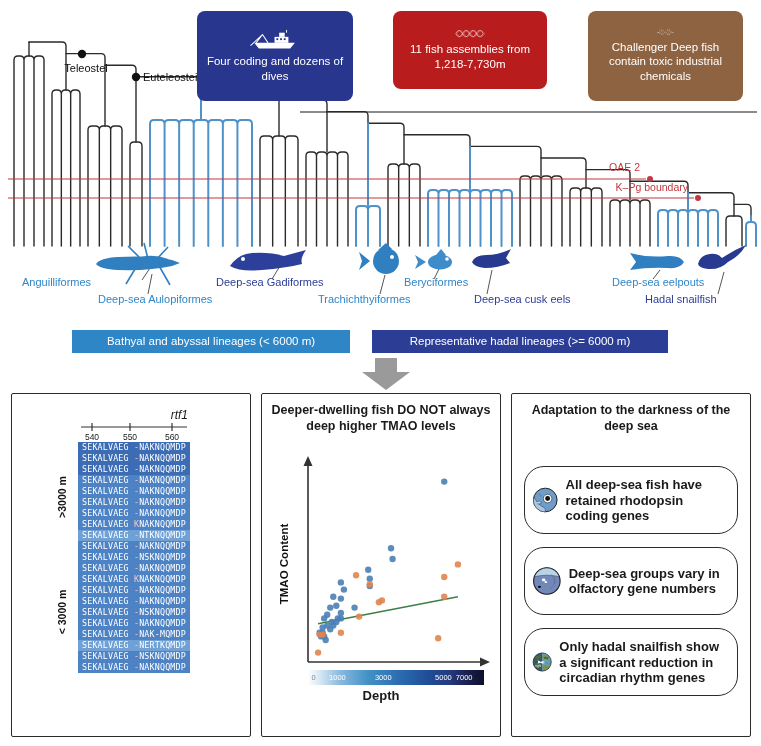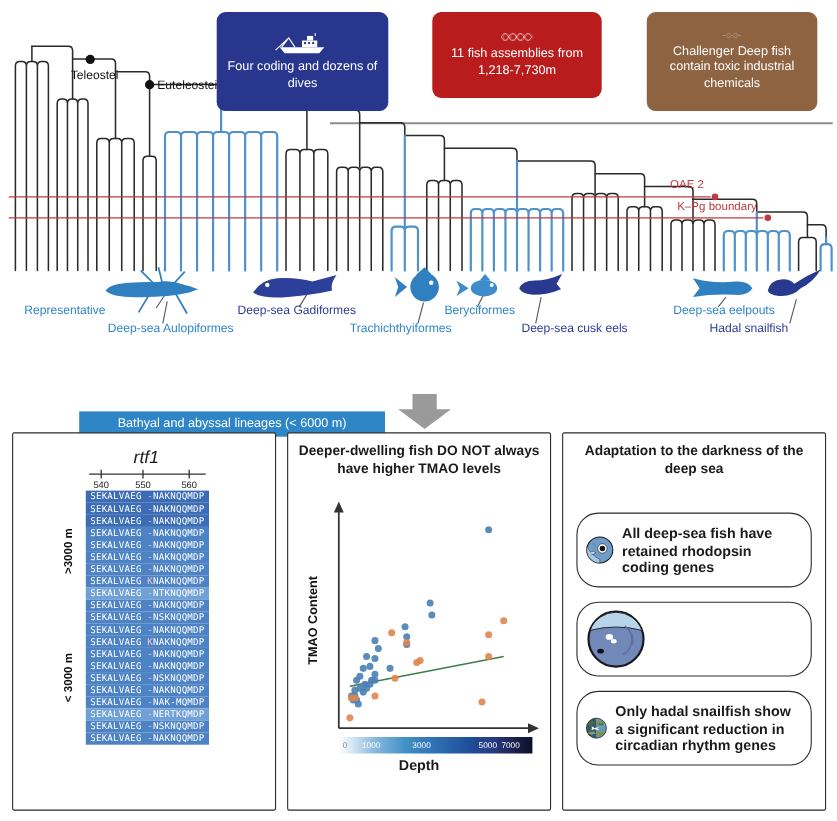--- a/index.html
+++ b/index.html
@@ -18,21 +18,21 @@
   .legend-bar{position:absolute;top:330px;height:23px;line-height:23px;color:#fff;
               text-align:center;font-size:11.5px;white-space:nowrap;}
   .big-arrow{position:absolute;left:362px;top:358px;width:48px;height:32px;}
   
   .panels{position:absolute;left:11px;top:393px;display:flex;gap:10px;}
   .panel{width:240px;height:344px;border:1.6px solid #2b2b2b;border-radius:2px;
          box-sizing:border-box;background:#fff;position:relative;}
   .p-title{font-weight:bold;font-size:12.5px;text-align:center;line-height:1.25;
            margin:9px auto 0 auto;}
   
-  .gene-label{font-style:italic;font-size:16px;text-align:center;width:110px;margin:14px 0 0 66px;}
+  .gene-label{font-style:italic;font-size:12px;text-align:right;width:110px;margin:14px 0 0 66px;}
   .aln-axis{display:block;margin-left:66px;}
   .aln-wrap{position:relative;margin-left:66px;width:112px;}
   .seq-row{height:11px;line-height:11px;font-family:"DejaVu Sans Mono",monospace;
            font-size:8.3px;color:#fff;padding-left:4px;letter-spacing:.2px;white-space:pre;}
   .sh-d{background:#3c6cb4;} .sh-m{background:#4d83c4;} .sh-l{background:#6fa0d6;}
   .gapc{color:#f2c4cc;}
   .grp-label{position:absolute;white-space:nowrap;font-weight:bold;font-size:10.5px;
              left:-16px;transform:translate(-50%,-50%) rotate(-90deg);color:#111;}
   
   .colorbar{position:absolute;left:46px;top:276px;width:176px;height:15px;
@@ -194,30 +194,31 @@
             <text x="67" y="8" font-size="4.5" fill="#fff" text-anchor="middle">2'</text>
             <text x="79" y="8" font-size="4.5" fill="#fff" text-anchor="middle">3'</text>
             <text x="93" y="18" font-size="4.5" fill="#fff" text-anchor="middle">4'</text>
             <text x="79" y="38" font-size="4.5" fill="#fff" text-anchor="middle">5'</text>
             <text x="67" y="38" font-size="4.5" fill="#fff" text-anchor="middle">6'</text>
           </g>
       </svg>
       <div class="txt">Challenger Deep fish contain toxic industrial chemicals</div>
     </div>
 
-    <div class="fish-label fl-bathyal" style="left:22px;top:276px;">Representative</div>
+    <div class="fish-label fl-bathyal" style="left:22px;top:276px;">Anguilliformes</div>
     <div class="fish-label fl-bathyal" style="left:98px;top:293px;">Deep-sea Aulopiformes</div>
     <div class="fish-label fl-hadal" style="left:216px;top:276px;">Deep-sea Gadiformes</div>
     <div class="fish-label fl-bathyal" style="left:318px;top:293px;">Trachichthyiformes</div>
     <div class="fish-label fl-bathyal" style="left:404px;top:276px;">Beryciformes</div>
     <div class="fish-label fl-hadal" style="left:474px;top:293px;">Deep-sea cusk eels</div>
     <div class="fish-label fl-bathyal" style="left:584px;top:276px;padding-left:28px;">Deep-sea eelpouts</div>
     <div class="fish-label fl-hadal" style="left:645px;top:293px;">Hadal snailfish</div>
 
-    <div class="legend-bar" style="left:72px;width:278px;background:#2f86c7;margin-top:44px;">Bathyal and abyssal lineages (&lt; 6000 m)</div>
+    <div class="legend-bar" style="left:72px;width:278px;background:#2f86c7;">Bathyal and abyssal lineages (&lt; 6000 m)</div>
+    <div class="legend-bar" style="left:372px;width:296px;background:#2c3d96;">Representative hadal lineages (&gt;= 6000 m)</div>
 
     <svg class="big-arrow" viewBox="0 0 48 32">
       <path d="M13,0 H35 V14 H48 L24,32 L0,14 H13 Z" fill="#9a9a9a"></path>
     </svg>
   </div>
 
   <div class="panels">
 
     <div class="panel">
       <div class="gene-label">rtf1</div>
@@ -253,21 +254,21 @@
             <div class="seq-row sh-m">SEKALVAEG <span class="gapc">-</span>NAKNQQMDP</div>
             <div class="seq-row sh-m">SEKALVAEG <span class="gapc">-</span>NAK-MQMDP</div>
             <div class="seq-row sh-l">SEKALVAEG <span class="gapc">-</span>NERTKQMDP</div>
             <div class="seq-row sh-m">SEKALVAEG <span class="gapc">-</span>NSKNQQMDP</div>
             <div class="seq-row sh-m">SEKALVAEG <span class="gapc">-</span>NAKNQQMDP</div>
           </div>
       </div>
     </div>
 
     <div class="panel">
-      <div class="p-title" style="max-width:228px;">Deeper-dwelling fish DO NOT always have higher TMAO levels</div>
+      <div class="p-title" style="max-width:228px;">Deeper-dwelling fish DO NOT always deep higher TMAO levels</div>
       <svg id="scatterSvg" width="238" height="232" style="display:block;margin-top:10px;">
         <line x1="46" y1="218" x2="46" y2="20" stroke="#333" stroke-width="1.6"></line>
         <polygon points="46,12 41.5,22 50.5,22" fill="#333"></polygon>
         <line x1="46" y1="218" x2="220" y2="218" stroke="#333" stroke-width="1.6"></line>
         <polygon points="228,218 218,213.5 218,222.5" fill="#333"></polygon>
         <text x="26" y="120" text-anchor="middle" transform="rotate(-90 26 120)" font-size="11.5" font-weight="bold" fill="#111">TMAO Content</text>
         <g id="scatterPts">
             <line x1="56.08" y1="179.8" x2="195.92" y2="152.8" stroke="#3e7d4a" stroke-width="1.4"></line>
             <circle cx="182.24" cy="37.599999999999994" r="3.2" fill="#4a7fb5" opacity="0.9"></circle>
             <circle cx="129.04000000000002" cy="104.2" r="3.2" fill="#4a7fb5" opacity="0.9"></circle>
@@ -342,20 +343,21 @@
 
       <div class="card">
         <svg width="56" height="56" viewBox="0 0 56 56">
           <circle cx="28" cy="28" r="25" fill="#7188b8" stroke="#1a1a1a" stroke-width="2"></circle>
           <path d="M4.5,20 A25,25 0 0 1 51.5,20 Q28,14 4.5,20 Z" fill="#b8d4ea" stroke="#1a1a1a" stroke-width="0.8"></path>
           <path d="M36,16 q8,6 6,16 q-2,8 -8,10 M40,20 q5,6 3,13" stroke="#5a6f9e" stroke-width="1.2" fill="none"></path>
           <ellipse cx="22" cy="26" rx="3.4" ry="2.6" fill="#fff"></ellipse>
           <ellipse cx="26" cy="30" rx="2.6" ry="2" fill="#fff"></ellipse>
           <ellipse cx="14" cy="39" rx="3" ry="2.2" fill="#10131f"></ellipse>
         </svg>
+        <div class="card-text">Deep-sea groups vary in olfactory gene numbers</div>
       </div>
 
       <div class="card">
         <svg width="56" height="56" viewBox="0 0 56 56">
           <defs>
               <clipPath id="globeClip">
                 <circle cx="28" cy="28" r="25"></circle>
               </clipPath>
             </defs>
           <g clip-path="url(#globeClip)">

